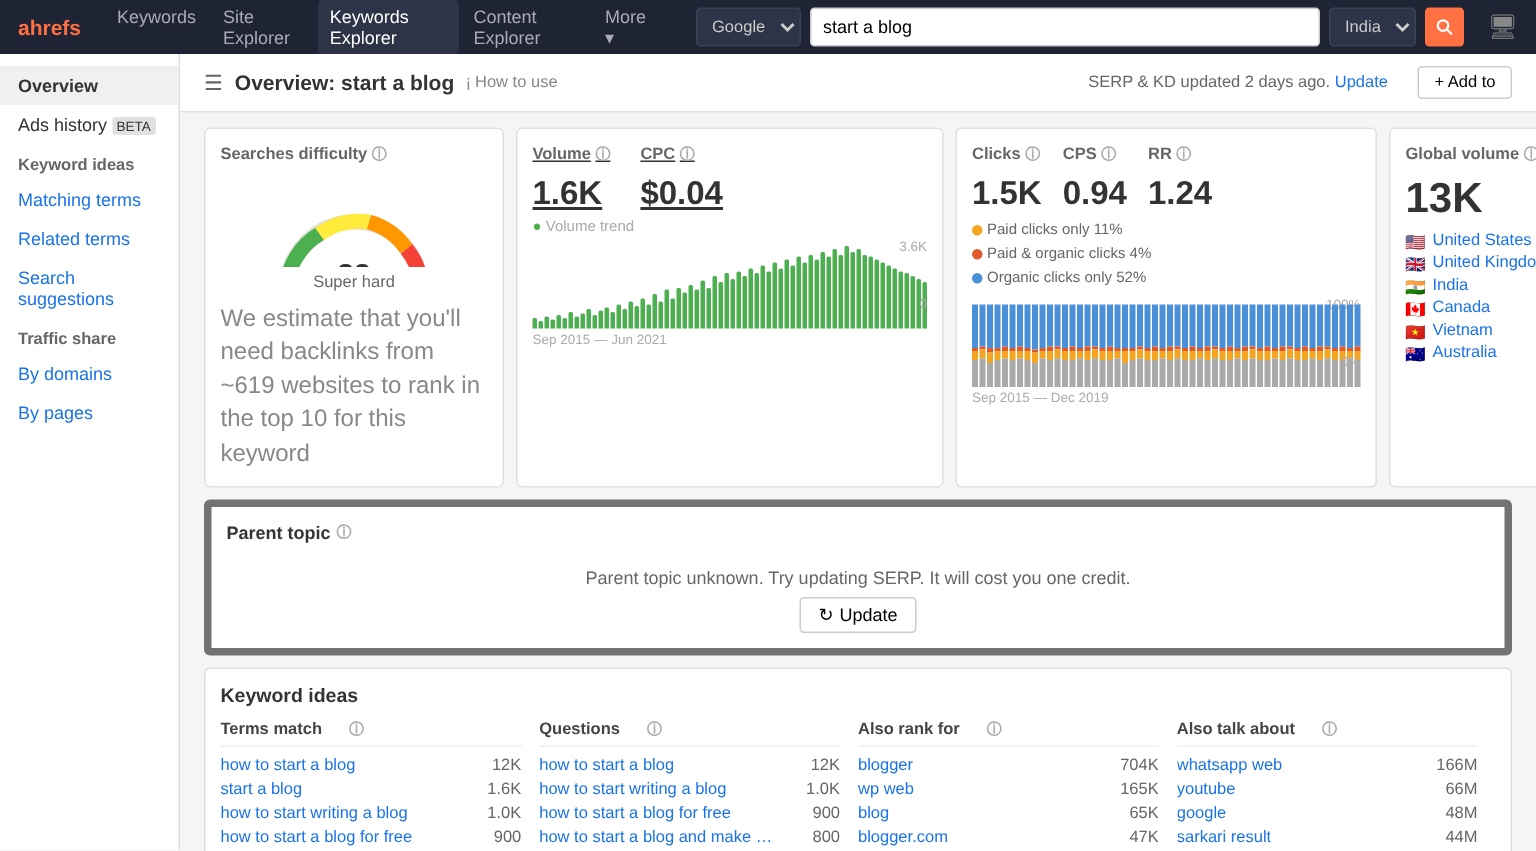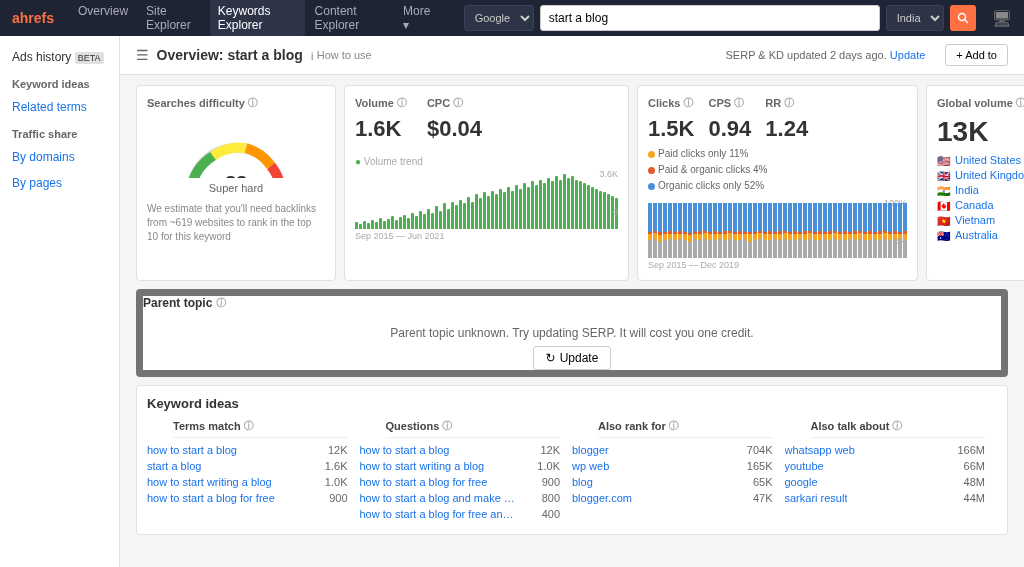--- a/index.html
+++ b/index.html
@@ -48,21 +48,21 @@
     .card-clicks { flex: 1; }
     .card-global { width: 220px; flex-shrink: 0; }
     .card-title { font-size: 11px; color: #666; font-weight: 600; margin-bottom: 6px; display: flex; align-items: center; gap: 3px; }
     .info-icon { color: #aaa; font-size: 10px; cursor: pointer; }
 
     
     .gauge-container { display: flex; flex-direction: column; align-items: center; margin: 8px 0; }
     .gauge { position: relative; width: 110px; height: 60px; overflow: hidden; margin-bottom: 4px; }
     .gauge svg { width: 110px; height: 100px; }
     .gauge-label { font-size: 11px; color: #666; text-align: center; }
-    .card-desc { font-size: 10px; color: #888; margin-top: 8px; line-height: 1.4; }
+    .card-desc { font-size: 16px; color: #888; margin-top: 8px; line-height: 1.4; }
     .metric-val { font-size: 22px; font-weight: 700; }
 
     
     .chart-area { margin-top: 4px; position: relative; }
     .chart-label { font-size: 10px; color: #aaa; margin-bottom: 2px; }
     .bar-chart { display: flex; align-items: flex-end; gap: 1px; height: 60px; }
     .bar { background: #4caf50; border-radius: 1px 1px 0 0; flex-shrink: 0; }
     .chart-dates { font-size: 9px; color: #aaa; display: flex; justify-content: space-between; margin-top: 2px; }
 
     
@@ -73,44 +73,44 @@
     .stacked-chart { display: flex; align-items: flex-end; gap: 1px; height: 60px; position: relative; }
     .stacked-col { display: flex; flex-direction: column-reverse; width: 4px; }
 
     
     .global-vol-num { font-size: 28px; font-weight: 700; margin-bottom: 6px; }
     .country-row { display: flex; align-items: center; gap: 4px; margin-bottom: 3px; font-size: 11px; }
     .country-name { color: #1a73e8; cursor: pointer; flex: 1; }
     .flag { width: 14px; height: 10px; display: inline-block; flex-shrink: 0; }
 
     
-    .parent-topic-section { background: #fff; border: 7px solid #737373; border-radius: 4px; margin: 8px 16px 0; padding: 0; }
+    .parent-topic-section { background: #fff; border: 5px solid #737373; border-radius: 4px; margin: 8px 16px 0; padding: 10px; }
     .section-title { font-size: 12px; font-weight: 600; margin-bottom: 6px; display: flex; align-items: center; gap: 4px; }
     .parent-topic-msg { text-align: center; color: #666; font-size: 12px; padding: 10px 0 6px; }
     .update-btn { display: flex; align-items: center; gap: 4px; border: 1px solid #ccc; background: #fff; border-radius: 3px; padding: 4px 12px; font-size: 12px; cursor: pointer; margin: 0 auto; width: fit-content; }
 
     
     .keyword-ideas { background: #fff; border: 1px solid #e0e0e0; border-radius: 4px; margin: 8px 16px; padding: 10px; }
     .ki-title { font-size: 13px; font-weight: 600; margin-bottom: 8px; }
     .ki-cols { display: flex; gap: 0; }
     .ki-col { flex: 1; padding-right: 12px; }
-    .ki-col-header { display: flex; align-items: center; gap: 3px; font-size: 11px; font-weight: 600; color: #444; margin-bottom: 6px; border-bottom: 1px solid #eee; padding-bottom: 4px; margin-left: 26px; }
+    .ki-col-header { display: flex; align-items: center; gap: 18px; font-size: 11px; font-weight: 600; color: #444; margin-bottom: 6px; border-bottom: 1px solid #eee; padding-bottom: 4px; }
     .ki-row { display: flex; justify-content: space-between; align-items: center; margin-bottom: 4px; font-size: 11px; }
     .ki-link { color: #1a73e8; cursor: pointer; text-decoration: none; white-space: nowrap; overflow: hidden; text-overflow: ellipsis; max-width: 160px; }
     .ki-val { color: #666; font-size: 11px; flex-shrink: 0; margin-left: 4px; }
   </style>
 </head>
 <body>
 
 <div class="top-nav">
   <div class="logo">
     <span>ahrefs</span>
   </div>
   <div class="nav-links">
-    <span class="nav-link">Overview</span>
+    <span class="nav-link">Keywords</span>
     <span class="nav-link">Site Explorer</span>
     <span class="nav-link active">Keywords Explorer</span>
     <span class="nav-link">Content Explorer</span>
     <span class="nav-link">More ▾</span>
   </div>
   <div class="search-bar">
     <select class="search-select">
       <option>Google</option>
     </select>
     <input class="search-input" type="text" value="start a blog" style="">
@@ -125,23 +125,26 @@
     </button>
   </div>
   <div class="nav-right">
     <span class="monitor-icon">🖥</span>
   </div>
 </div>
 
 <div class="layout">
 
   <div class="sidebar">
+    <div class="sidebar-item active">Overview</div>
     <div class="sidebar-item">Ads history <span style="font-size:9px;background:#e0e0e0;padding:1px 3px;border-radius:2px;">BETA</span></div>
     <div class="sidebar-section">Keyword ideas</div>
+    <div class="sidebar-item blue">Matching terms</div>
     <div class="sidebar-item blue">Related terms</div>
+    <div class="sidebar-item blue">Search suggestions</div>
     <div class="sidebar-section">Traffic share</div>
     <div class="sidebar-item blue">By domains</div>
     <div class="sidebar-item blue">By pages</div>
   </div>
 
   <div class="main">
 
     <div class="main-header">
       <span class="hamburger">☰</span>
       <span class="page-title">Overview: start a blog</span>
@@ -180,21 +183,21 @@
               <path d="M 90 28 A 45 45 0 0 1 100 55" fill="none" stroke="#f44336" stroke-width="10"></path>
               <text x="55" y="52" text-anchor="middle" font-size="20" font-weight="bold" fill="#333">88</text>
             </svg>
           </div>
           <div class="gauge-label">Super hard</div>
         </div>
         <div class="card-desc">We estimate that you'll need backlinks from ~619 websites to rank in the top 10 for this keyword</div>
       </div>
 
       <div class="card card-volume">
-        <div style="display:flex;gap:20px;margin-bottom:14px;">
+        <div style="display:flex;gap:20px;margin-bottom:4px;text-decoration:underline;">
           <div>
             <div class="card-title">
               <span>Volume</span>
               <span class="info-icon">ⓘ</span>
             </div>
             <div class="metric-val">1.6K</div>
           </div>
           <div>
             <div class="card-title">
               <span>CPC</span>

